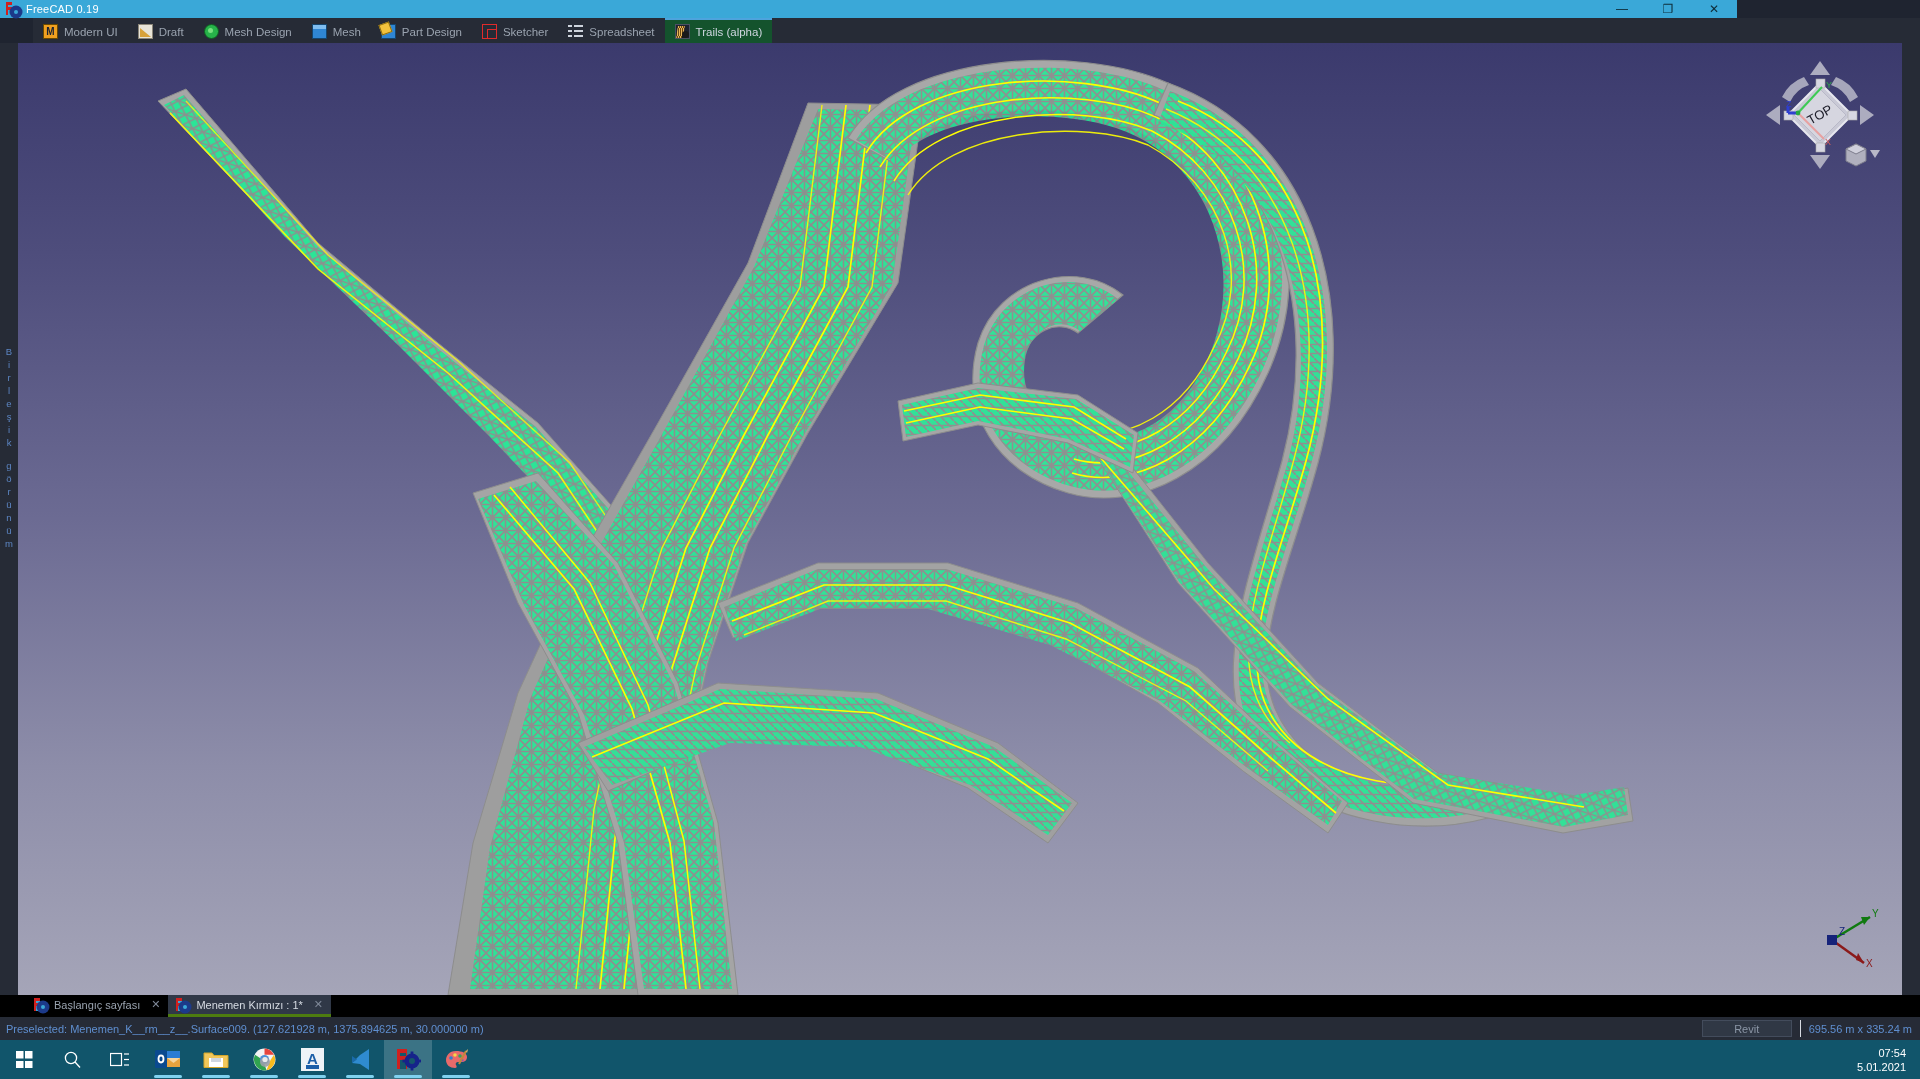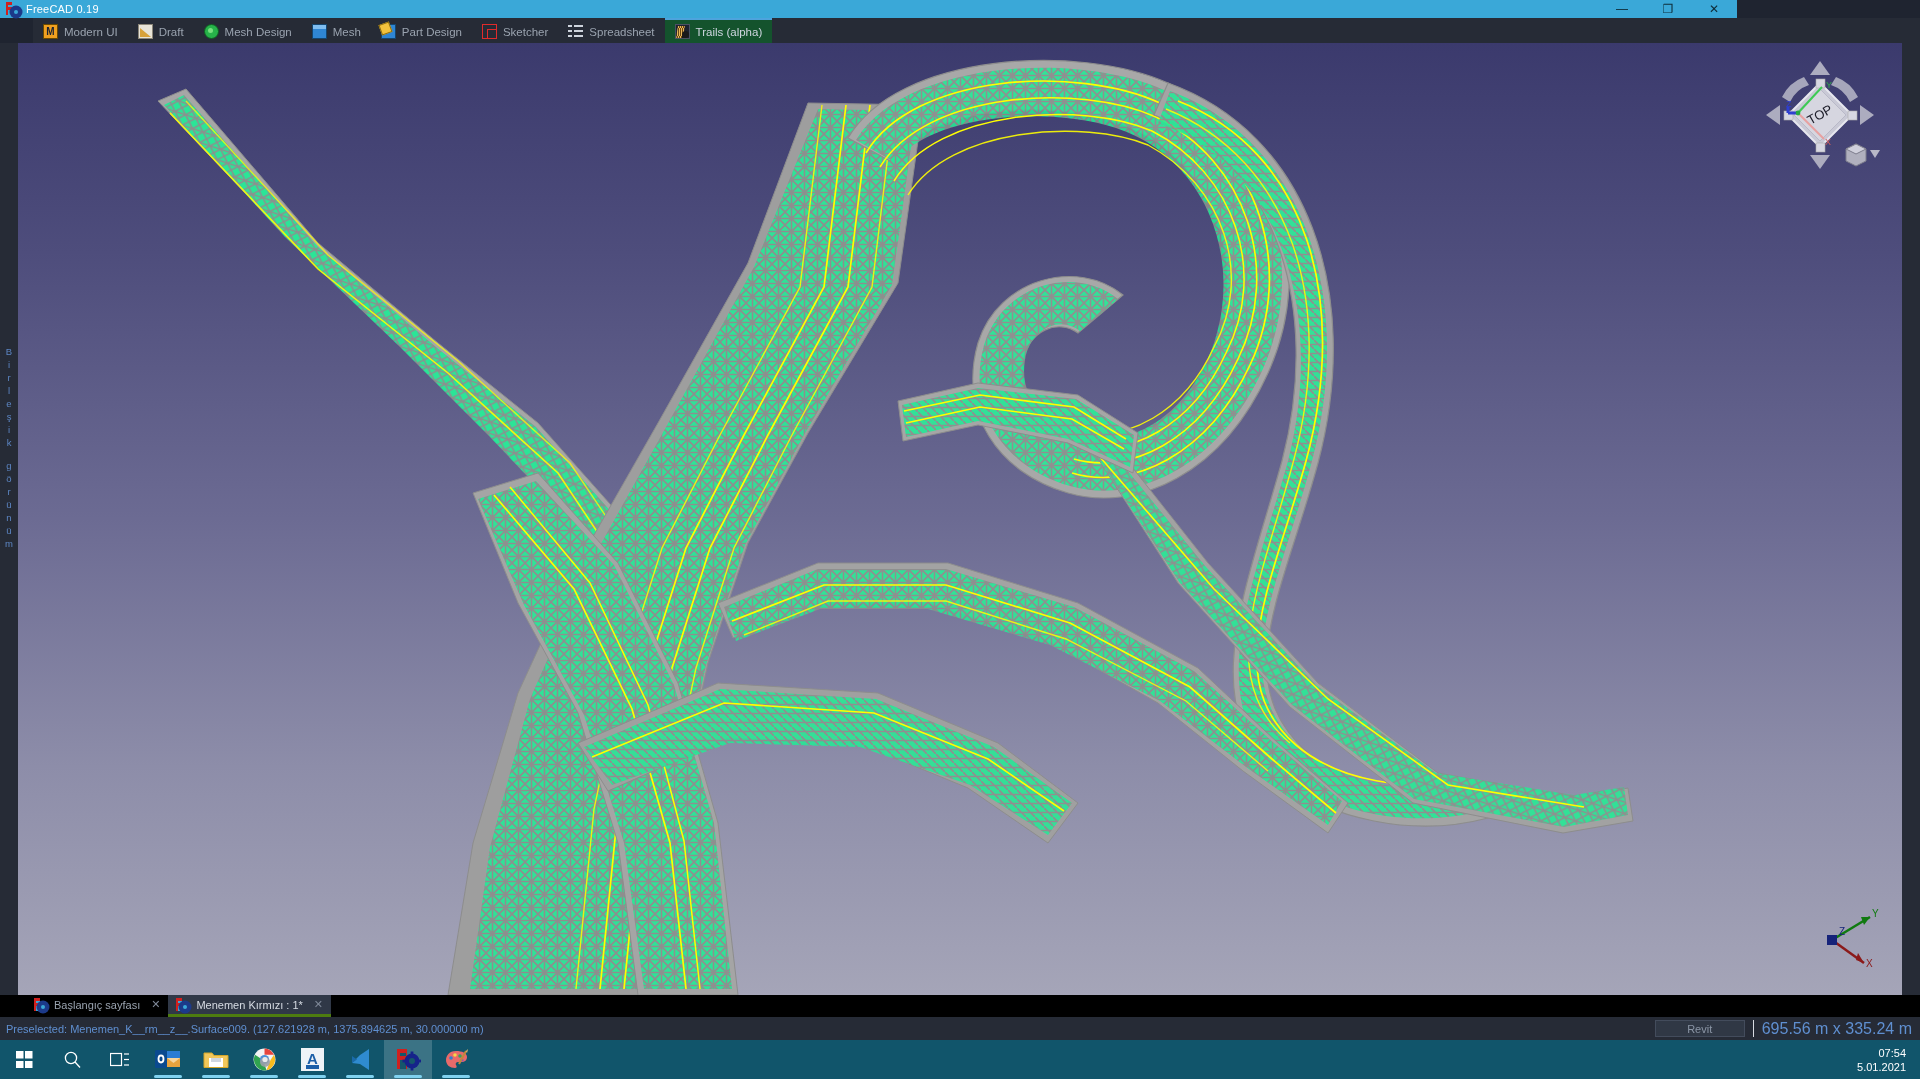--- a/index.html
+++ b/index.html
@@ -144,21 +144,21 @@
     background:#262b36; display:flex; align-items:center;
   }
   .status-msg { font-size:11px; color:#5f8fd0; padding-left:6px; flex:1; white-space:nowrap; }
   .status-right { display:flex; align-items:center; gap:0; padding-right:8px; }
   .revit-btn {
     width:90px; height:17px; background:#303845; border:1px solid #434c5c;
     color:#8b96a6; font-size:11px; display:flex; align-items:center; justify-content:center;
     border-radius:0; margin-right:8px;
   }
   .status-sep { width:1px; height:17px; background:#d7dbe2; margin-right:8px; }
-  .dims { font-size:16px; color:#5f8fd0; white-space:nowrap; }
+  .dims { font-size:11px; color:#5f8fd0; white-space:nowrap; }
 
   
   .taskbar {
     position:absolute; left:0; top:1040px; width:1920px; height:39px;
     background:#11556b; display:flex; align-items:center;
   }
   .tb-item {
     width:48px; height:39px; display:flex; align-items:center; justify-content:center;
     position:relative;
   }

